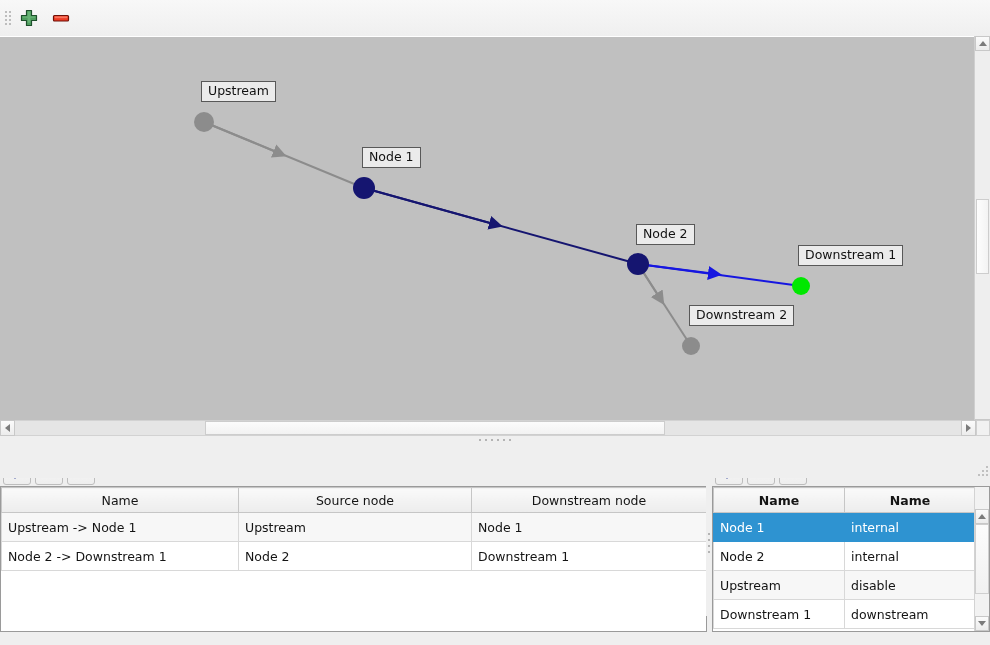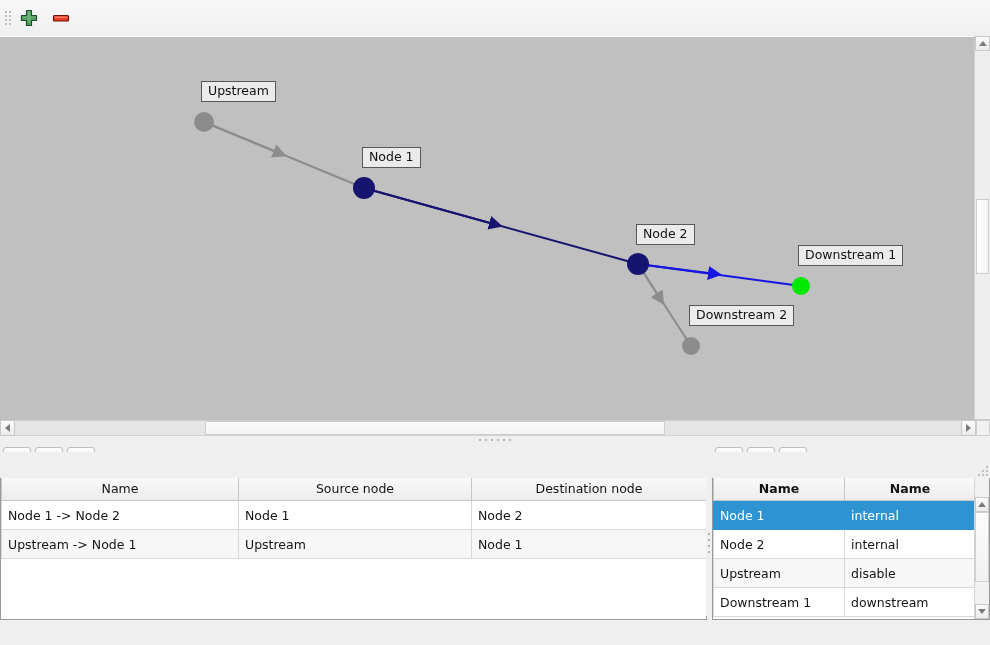--- a/index.html
+++ b/index.html
@@ -106,21 +106,21 @@
     position: absolute; left: 0; top: 436px; width: 990px; height: 8px;
     background: #efefef; cursor: row-resize;
     display: flex; align-items: center; justify-content: center;
   }
   .hsplit .grip { display: flex; }
   .hsplit .grip i { width: 2px; height: 2px; background: #b4b4b4; margin: 0 2px; display:block; }
 
   
   .lower { position: absolute; left: 0; top: 442px; width: 990px; height: 203px; }
 
-  .panel { position: absolute; top: 4px; }
+  .panel { position: absolute; top: 16px; }
   .panel-left { left: 0; width: 707px; }
   .panel-right { left: 712px; width: 278px; }
 
   .panel-toolbar { height: 28px; display: flex; align-items: center; padding-left: 3px; gap: 4px; }
   .pbtn {
     width: 26px; height: 24px;
     background: linear-gradient(to bottom,#fbfbfb,#eeeeee);
     border: 1px solid #bdbdbd; border-radius: 3px;
     display: flex; align-items: center; justify-content: center; cursor: pointer;
   }
@@ -332,33 +332,33 @@
         <table class="grid" style="width:705px">
           <colgroup>
               <col style="width:237px">
               <col style="width:233px">
               <col style="width:235px">
             </colgroup>
           <thead>
             <tr>
               <th>Name</th>
               <th>Source node</th>
-              <th>Destination node</th>
+              <th>Downstream node</th>
             </tr>
           </thead>
           <tbody>
-            <tr class="odd">
-              <td>Node 1 -&gt; Node 2</td>
-              <td>Node 1</td>
-              <td>Node 2</td>
-            </tr>
             <tr class="even">
               <td>Upstream -&gt; Node 1</td>
               <td>Upstream</td>
               <td>Node 1</td>
+            </tr>
+            <tr class="odd">
+              <td>Node 2 -&gt; Downstream 1</td>
+              <td>Node 2</td>
+              <td>Downstream 1</td>
             </tr>
           </tbody>
         </table>
       </div>
     </div>
 
     <div class="vsplit">
       <span class="grip">
         <i></i>
           <i></i>

